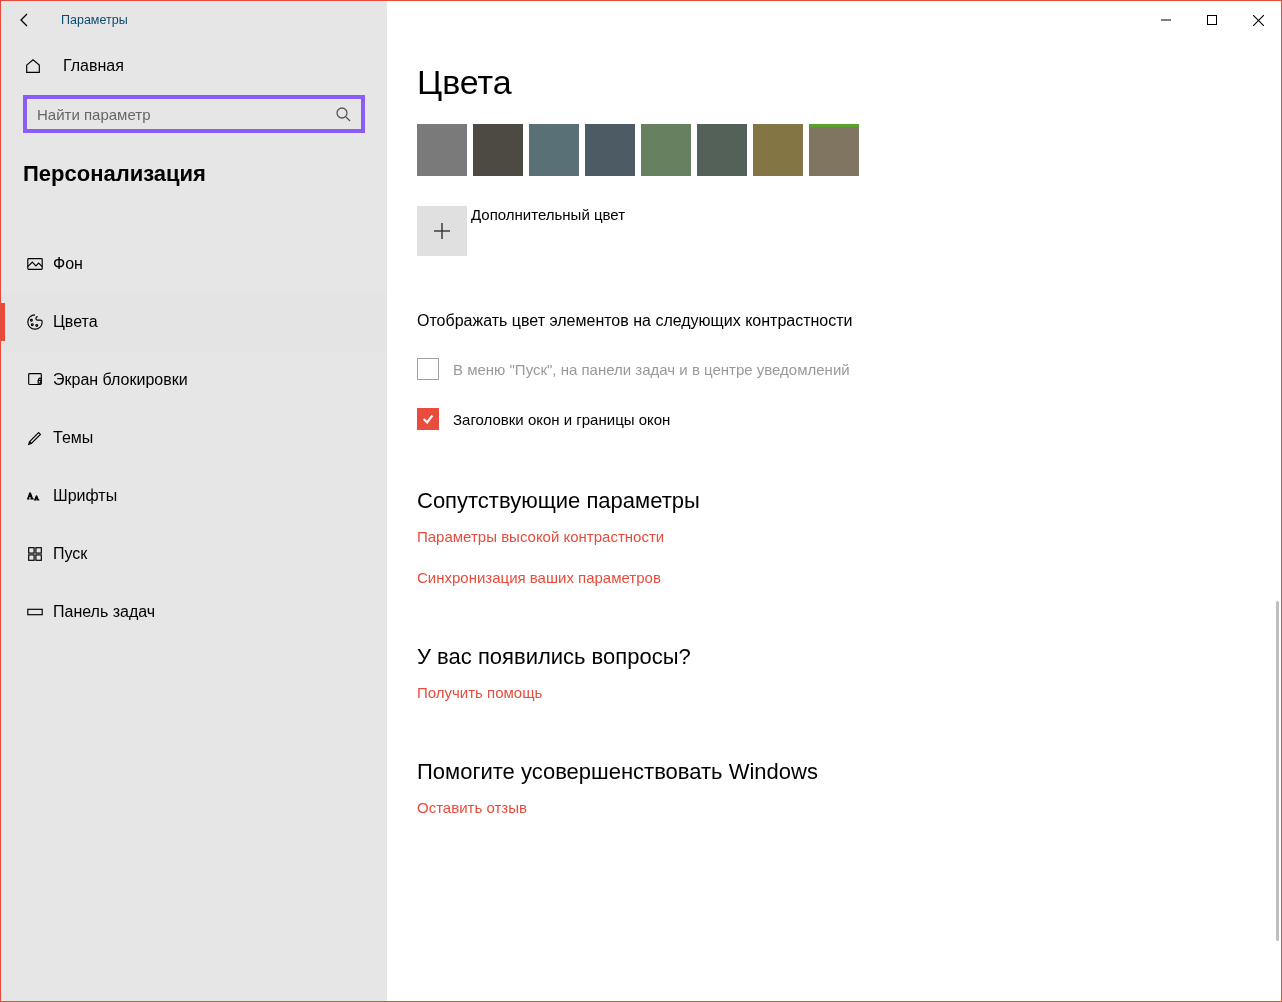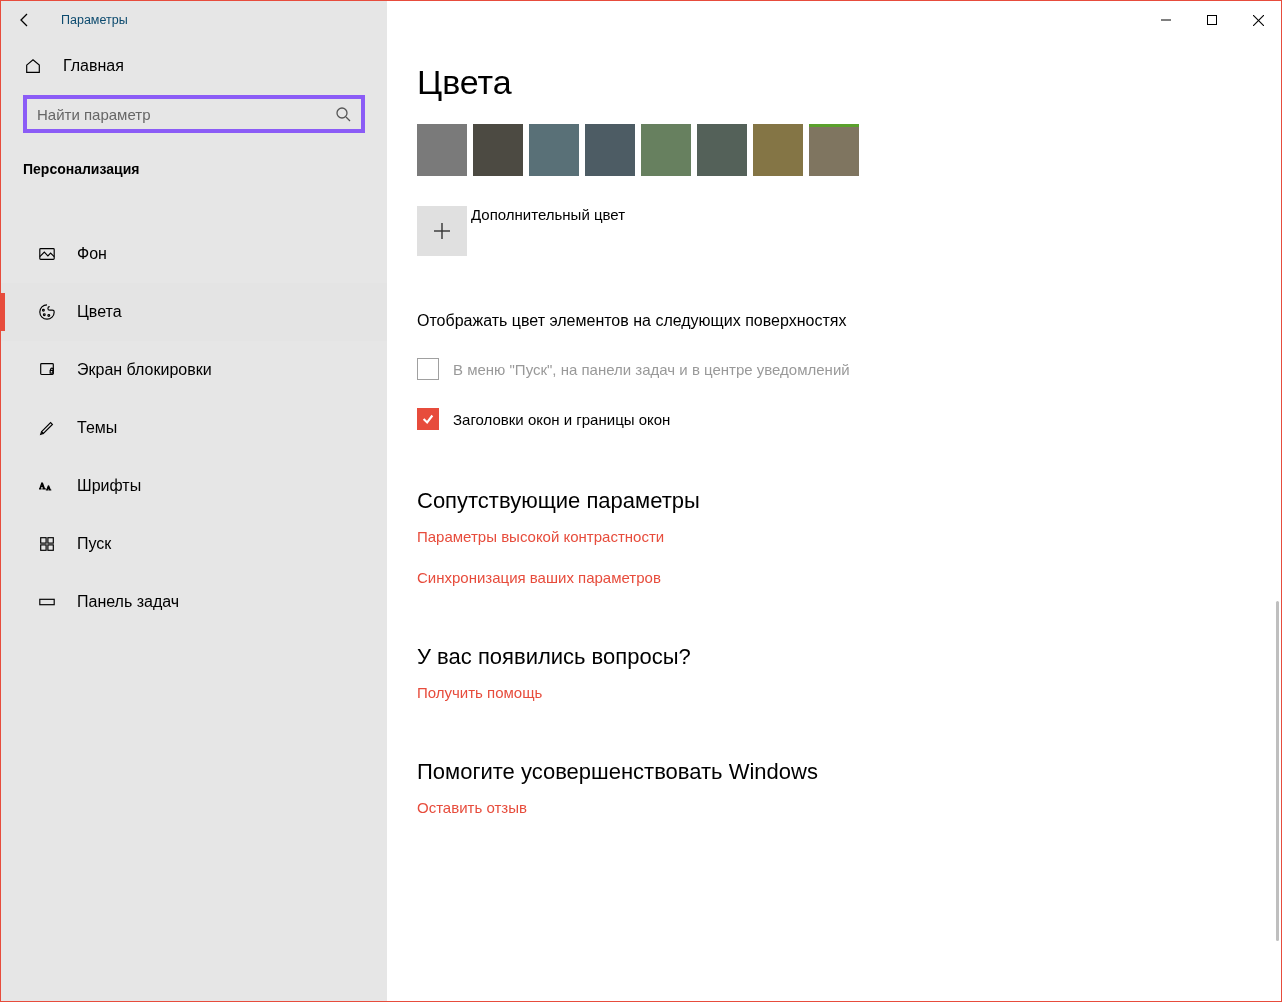--- a/index.html
+++ b/index.html
@@ -17,23 +17,23 @@
   .sidebar { width: 386px; height: 100%; background: #e6e6e6; display: flex; flex-direction: column; }
   .sb-header { height: 38px; display: flex; align-items: center; padding-left: 14px; gap: 26px; font-size: 12.5px; color: #0c4a6e; }
   .back-arrow { width: 20px; height: 20px; display: flex; align-items: center; justify-content: center; cursor: pointer; }
   .home-row { display: flex; align-items: center; gap: 20px; padding: 18px 22px 14px 22px; font-size: 16px; }
   .home-row .icon-box { width: 20px; display:flex; justify-content:center; }
   .search-wrap { margin: 6px 22px 0 22px; }
   .search-box { width: 100%; height: 38px; border: 4px solid #8b5cf6; background: #e6e6e6; display: flex; align-items: center; padding: 0 10px; }
   .search-box input { flex: 1; border: none; background: transparent; outline: none; font-size: 15px; color: #333; }
   .search-box input::placeholder { color: #666; }
   .search-mag { width: 16px; height: 16px; }
-  .section-title { padding: 28px 22px 12px 22px; font-size: 14px; font-weight: 600; }
+  .section-title { padding: 28px 22px 12px 22px; font-size: 22px; font-weight: 600; }
   .nav-list { margin-top: 36px; display: flex; flex-direction: column; }
-  .nav-item { position: relative; height: 58px; display: flex; align-items: center; padding-left: 36px; gap: 20px; font-size: 16px; color: #000; cursor: pointer; }
+  .nav-item { position: relative; height: 58px; display: flex; align-items: center; padding-left: 24px; gap: 8px; font-size: 16px; color: #000; cursor: pointer; }
   .nav-item.active::before { content: ""; position: absolute; left: 0; top: 10px; bottom: 10px; width: 4px; background: #e74c3c; }
   .nav-item.active { background: #dcdcdc22; }
   .nav-icon { width: 20px; height: 20px; display: flex; align-items: center; justify-content: center; color:#000; }
   .nav-icon svg { stroke:#000; fill:none; stroke-width:1.3; }
 
   
   .main { position: absolute; left: 386px; right: 0; top: 0; bottom: 0; overflow-y: auto; padding: 62px 30px 40px 30px; }
   .page-title { font-size: 34px; font-weight: 400; margin-bottom: 22px; }
   .swatches { display: flex; gap: 6px; margin-bottom: 30px; }
   .swatch { width: 50px; height: 52px; cursor: pointer; position:relative; }
@@ -200,21 +200,21 @@
   <div class="add-color">
     <div class="plus-btn">
       <svg viewBox="0 0 20 20" width="20" height="20">
           <line x1="10" y1="2" x2="10" y2="18" stroke="#333" stroke-width="1.4"></line>
           <line x1="2" y1="10" x2="18" y2="10" stroke="#333" stroke-width="1.4"></line>
         </svg>
     </div>
     <span class="add-label">Дополнительный цвет</span>
   </div>
 
-  <div class="subhead">Отображать цвет элементов на следующих поверхностях</div>
+  <div class="subhead">Отображать цвет элементов на следующих контрастности</div>
 
   <div class="cb-row">
     <div class="cb disabled"></div>
     <span class="cb-label disabled">В меню "Пуск", на панели задач и в центре уведомлений</span>
   </div>
 
   <div class="cb-row">
     <div class="cb checked">
       <svg viewBox="0 0 16 16" width="14" height="14">
           <polyline points="3,8 7,12 13,4"></polyline>

